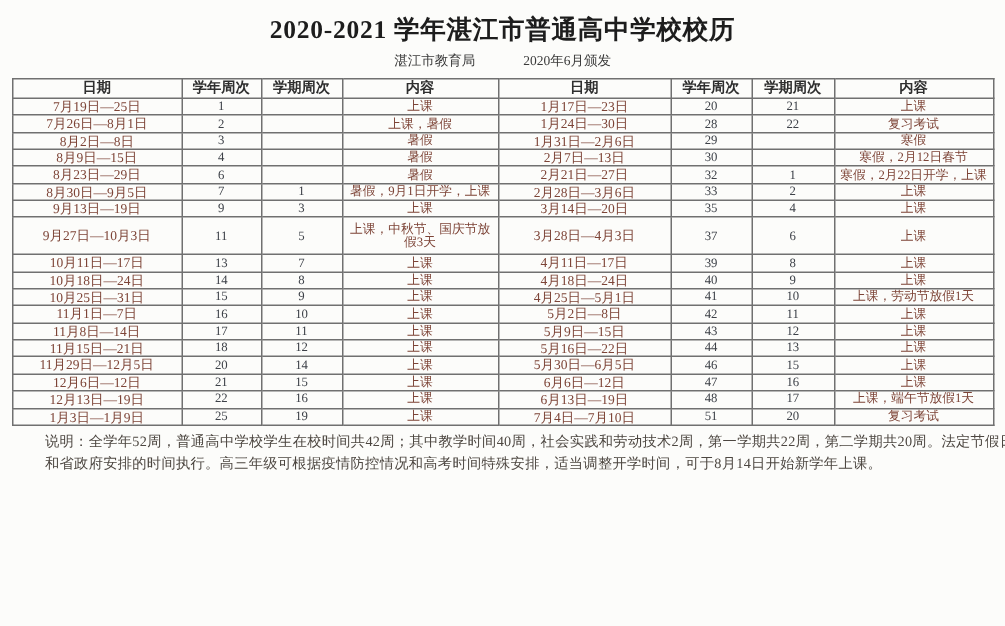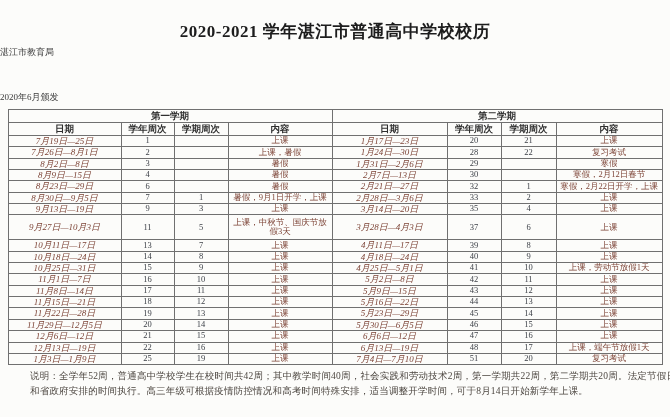--- a/index.html
+++ b/index.html
@@ -10,31 +10,30 @@
     font-family: "Liberation Serif", "DejaVu Serif", serif;
     color: #2b2b2b;
   }
   .page { width: 670px; height: 417px; position: relative; }
 
   .title {
     text-align: center;
     font-size: 17px;
     font-weight: bold;
     letter-spacing: 0.5px;
-    padding-top: 20px;
+    padding-top: 8px;
     color: var(--ink, #1d1d1d);
   }
   .subtitle {
     display: flex;
     justify-content: center;
     gap: 32px;
     font-size: 9px;
     margin-top: 3px;
     color: #3a3a3a;
-    flex-direction: column;
   }
 
   table.cal {
     border-collapse: collapse;
     table-layout: fixed;
     margin: 5px auto 0 auto;
     width: 654px;
   }
   table.cal th, table.cal td {
     border: 1px solid var(--border, #707070);
@@ -47,21 +46,21 @@
   table.cal thead tr { height: 13px; }
   table.cal th {
     font-size: 9.5px;
     font-weight: bold;
     color: #2f2f2f;
   }
   table.cal tbody tr { height: 11px; }
   table.cal tbody tr.tall { height: 25px; }
   table.cal tbody tr.mid  { height: 15px; }
   td.rust { color: var(--rust, #7d4437); font-size: 8.5px; }
-  td.date { font-size: 9px; font-style: italic; }
+  td.date { font-size: 9px; }
   td.num  { color: var(--num, #3d4148); font-size: 8.5px; }
 
   .note {
     margin: 4px 0 0 30px;
     font-size: 9.5px;
     letter-spacing: 0.2px;
     color: #4c4640;
     line-height: 1.55;
     white-space: nowrap;
   }
@@ -84,24 +83,20 @@
         <col style="width:53px">
         <col style="width:54px">
         <col style="width:104px">
       <col style="width:115px">
         <col style="width:54px">
         <col style="width:55px">
         <col style="width:106px">
     </colgroup>
     <thead>
       <tr>
-        <th colspan="4">第一学期</th>
-        <th colspan="4">第二学期</th>
-      </tr>
-      <tr>
         <th>日期</th>
         <th>学年周次</th>
         <th>学期周次</th>
         <th>内容</th>
         <th>日期</th>
         <th>学年周次</th>
         <th>学期周次</th>
         <th>内容</th>
       </tr>
     </thead>
@@ -240,30 +235,20 @@
           <td class="rust date">11月15日—21日</td>
           <td class="num">18</td>
           <td class="num">12</td>
           <td class="rust">上课</td>
           <td class="rust date">5月16日—22日</td>
           <td class="num">44</td>
           <td class="num">13</td>
           <td class="rust">上课</td>
         </tr>
         <tr>
-          <td class="rust date">11月22日—28日</td>
-          <td class="num">19</td>
-          <td class="num">13</td>
-          <td class="rust">上课</td>
-          <td class="rust date">5月23日—29日</td>
-          <td class="num">45</td>
-          <td class="num">14</td>
-          <td class="rust">上课</td>
-        </tr>
-        <tr>
           <td class="rust date">11月29日—12月5日</td>
           <td class="num">20</td>
           <td class="num">14</td>
           <td class="rust">上课</td>
           <td class="rust date">5月30日—6月5日</td>
           <td class="num">46</td>
           <td class="num">15</td>
           <td class="rust">上课</td>
         </tr>
         <tr>

